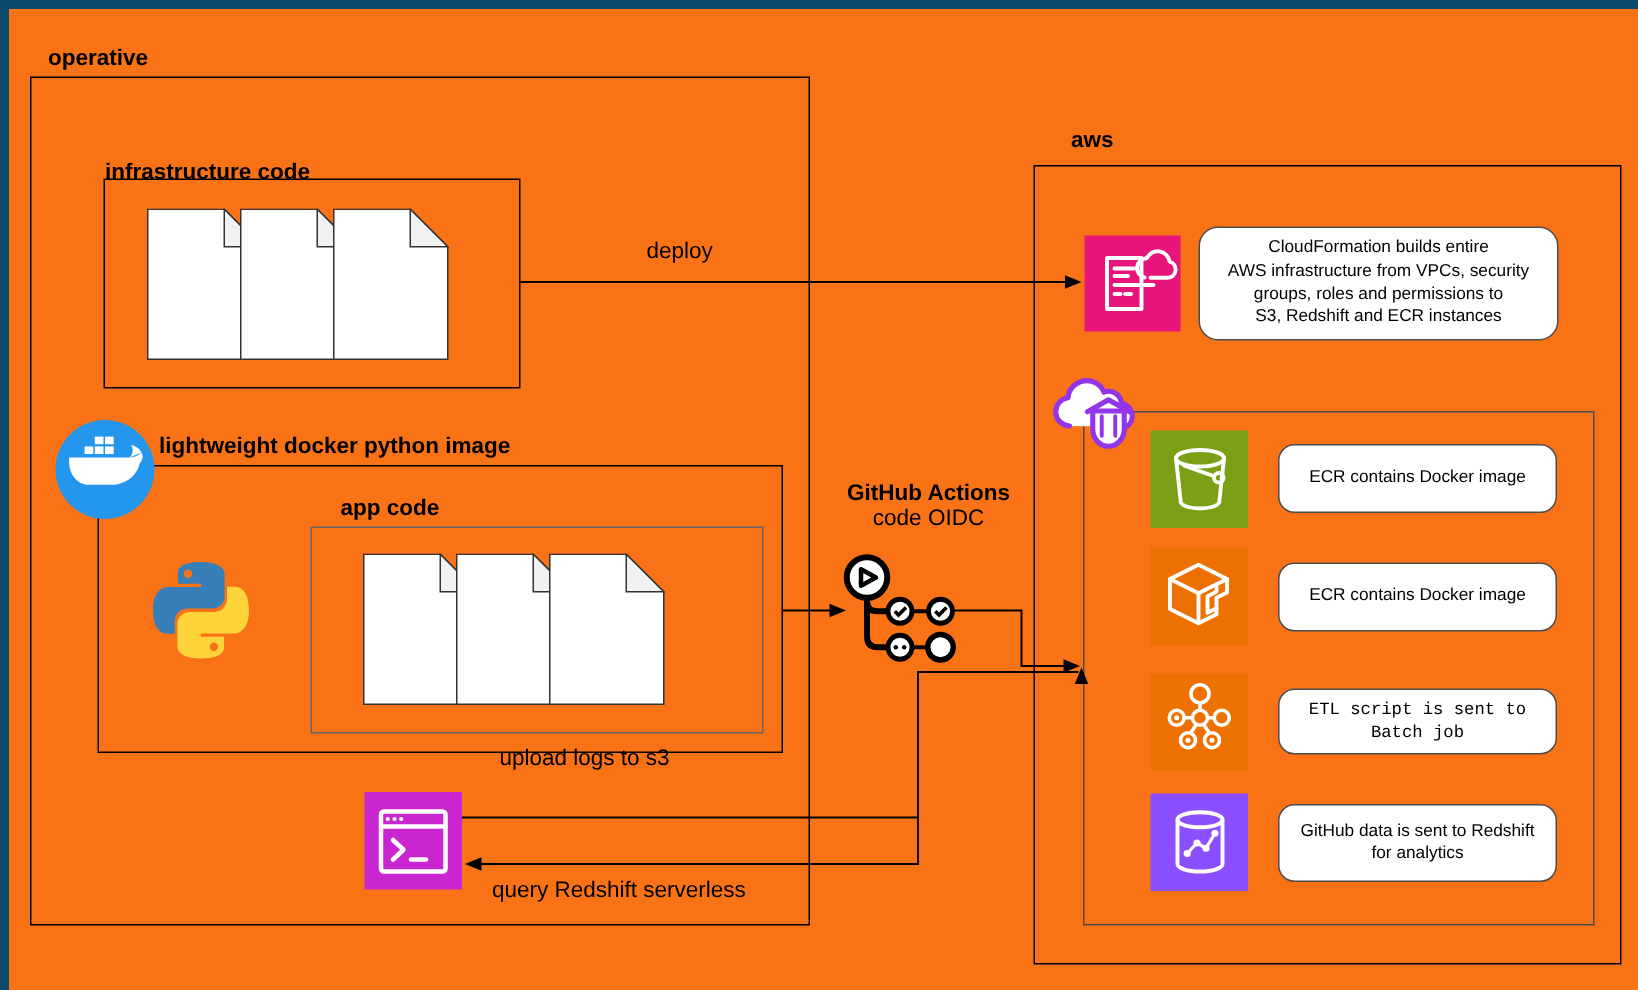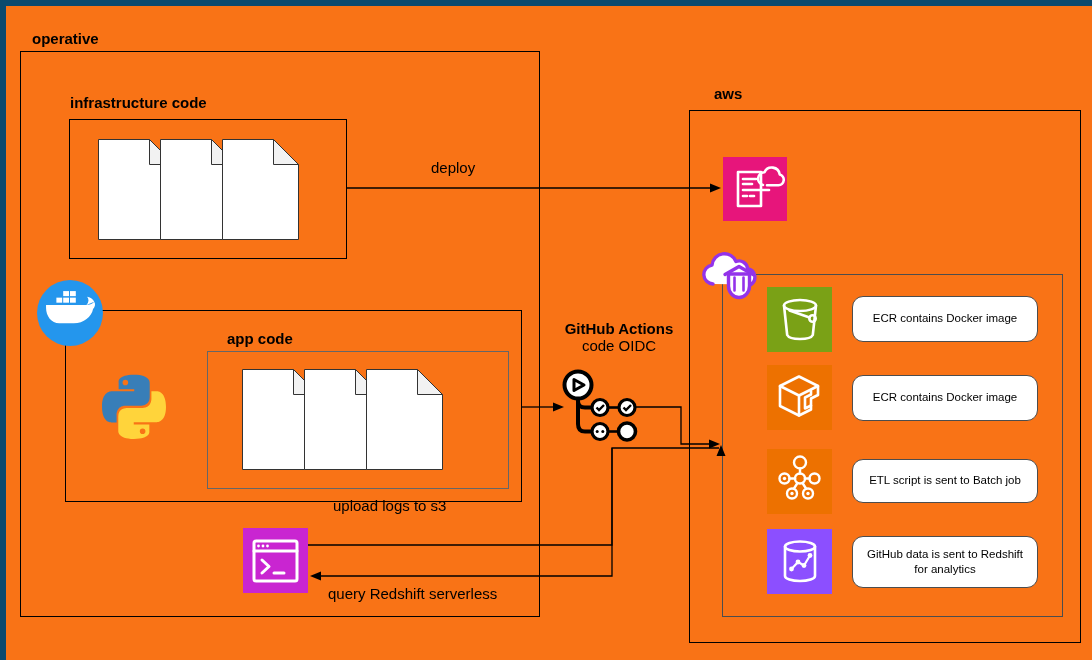--- a/index.html
+++ b/index.html
@@ -53,34 +53,35 @@
 
     <g>
       <polyline points="606,442 606,570 314,570" fill="none" stroke="#000" stroke-width="1.3"></polyline>
       <polygon points="304,570 315,565.5 315,574.5" fill="#000"></polygon>
     </g>
   </svg>
 
   <div class="lbl b" style="left:26px;top:24px;">operative</div>
   <div class="box" style="left:14px;top:45px;width:520px;height:566px;"></div>
 
-  <div class="lbl b" style="left:64px;top:88px;">infrastructure code</div>
+  <div class="lbl b" style="left:64px;top:100px;">infrastructure code</div>
   <div class="box" style="left:63px;top:113px;width:278px;height:140px;">
     <svg width="230" height="102" style="position:absolute;left:28px;top:19px;">
       <g stroke="#333" stroke-width="1" fill="#fff">
         <path d="M0.5,0.5 L51.5,0.5 L76.5,25.5 L76.5,100.5 L0.5,100.5 Z"></path>
         <path d="M51.5,0.5 L51.5,25.5 L76.5,25.5 Z" fill="#f2f2f2"></path>
         <path d="M62.5,0.5 L113.5,0.5 L138.5,25.5 L138.5,100.5 L62.5,100.5 Z"></path>
         <path d="M113.5,0.5 L113.5,25.5 L138.5,25.5 Z" fill="#f2f2f2"></path>
         <path d="M124.5,0.5 L175.5,0.5 L200.5,25.5 L200.5,100.5 L124.5,100.5 Z"></path>
         <path d="M175.5,0.5 L175.5,25.5 L200.5,25.5 Z" fill="#f2f2f2"></path>
       </g>
     </svg>
   </div>
 
+  <div class="lbl b" style="left:100px;top:283px;">lightweight docker python image</div>
   <div class="box" style="left:59px;top:304px;width:457px;height:192px;"></div>
 
   <div class="badge" style="left:31px;top:274px;width:66px;height:66px;border-radius:50%;background:#2496ED;">
     <svg viewBox="0 0 46 34" style="position:absolute;left:4px;top:8px;width:58px;height:44px;">
       <g fill="#fff">
         <rect x="17.6" y="2" width="4.6" height="4"></rect>
         <rect x="23" y="2" width="4.6" height="4"></rect>
         <rect x="12.2" y="7.2" width="4.6" height="4"></rect>
         <rect x="17.6" y="7.2" width="4.6" height="4"></rect>
         <rect x="23" y="7.2" width="4.6" height="4"></rect>
@@ -164,20 +165,24 @@
         <path d="M15,15 L38,15 L38,49 L15,49 Z"></path>
         <line x1="20" y1="22" x2="33" y2="22"></line>
         <line x1="20" y1="27" x2="29" y2="27"></line>
         <line x1="20" y1="33" x2="46" y2="33"></line>
         <line x1="20" y1="39" x2="24" y2="39"></line>
         <line x1="27" y1="39" x2="31" y2="39"></line>
         <path d="M40,28 a6.5,6.5 0 0 1 1.5,-12.8 a8,8 0 0 1 15.2,2.2 a5.5,5.5 0 0 1 -1.2,10.8 L44,28.2"></path>
       </g>
     </svg>
   </div>
+  <div class="note" style="left:793px;top:145px;width:240px;height:76px;border-radius:13px;">CloudFormation builds entire
+AWS infrastructure from VPCs, security
+groups, roles and permissions to
+S3, Redshift and ECR instances</div>
 
   <div class="box dgray" style="left:716px;top:268px;width:341px;height:343px;"></div>
 
   <div class="badge" style="left:692px;top:238px;width:68px;height:68px;z-index:5;">
     <svg viewBox="0 0 68 68" width="68" height="68">
       <g fill="#fff" stroke="#9333EA" stroke-width="3.4" stroke-linecap="round" stroke-linejoin="round">
         <path d="M15,40 a9.5,9.5 0 0 1 -1,-18.9 a12.5,12.5 0 0 1 24,-3.6 a8.5,8.5 0 0 1 11.6,7.2 a8.7,8.7 0 0 1 3.4,15.8"></path>
         <path d="M27,30.5 L41,22.5 L55,30.5"></path>
         <path d="M30.5,30 L30.5,42 a10.5,11.5 0 0 0 21,0 L51.5,30 Z"></path>
         <path d="M36.5,33.5 L36.5,46.5 M45.5,33.5 L45.5,46.5" stroke-width="2.6"></path>
@@ -222,21 +227,21 @@
         <line x1="30.5" y1="34" x2="27" y2="39.5"></line>
         <circle cx="25" cy="44.5" r="5"></circle>
         <line x1="35.5" y1="34" x2="39" y2="39.5"></line>
         <circle cx="41" cy="44.5" r="5"></circle>
       </g>
       <circle cx="17.5" cy="29.5" r="1.7" fill="#fff"></circle>
       <circle cx="25" cy="44.5" r="1.7" fill="#fff"></circle>
       <circle cx="41" cy="44.5" r="1.7" fill="#fff"></circle>
     </svg>
   </div>
-  <div class="note" style="left:846px;top:453px;width:186px;height:44px;">ETL script is sent to Batch job</div>
+  <div class="note" style="left:846px;top:453px;width:186px;height:44px;font-family:Liberation Mono, monospace;">ETL script is sent to Batch job</div>
 
   <div class="aws-icon" style="left:761px;top:523px;background:#8C4FFF;">
     <svg viewBox="0 0 65 65">
       <g fill="none" stroke="#fff" stroke-width="2.6" stroke-linecap="round" stroke-linejoin="round">
         <ellipse cx="33" cy="17.5" rx="15" ry="5"></ellipse>
         <path d="M18,17.5 L18,47 a15,5 0 0 0 30,0 L48,17.5"></path>
         <polyline points="24.5,40 31,33 37,36.5 43,26.5" stroke-width="2.2"></polyline>
       </g>
       <circle cx="24.5" cy="40" r="2.4" fill="#fff"></circle>
       <circle cx="31" cy="33" r="2.4" fill="#fff"></circle>

